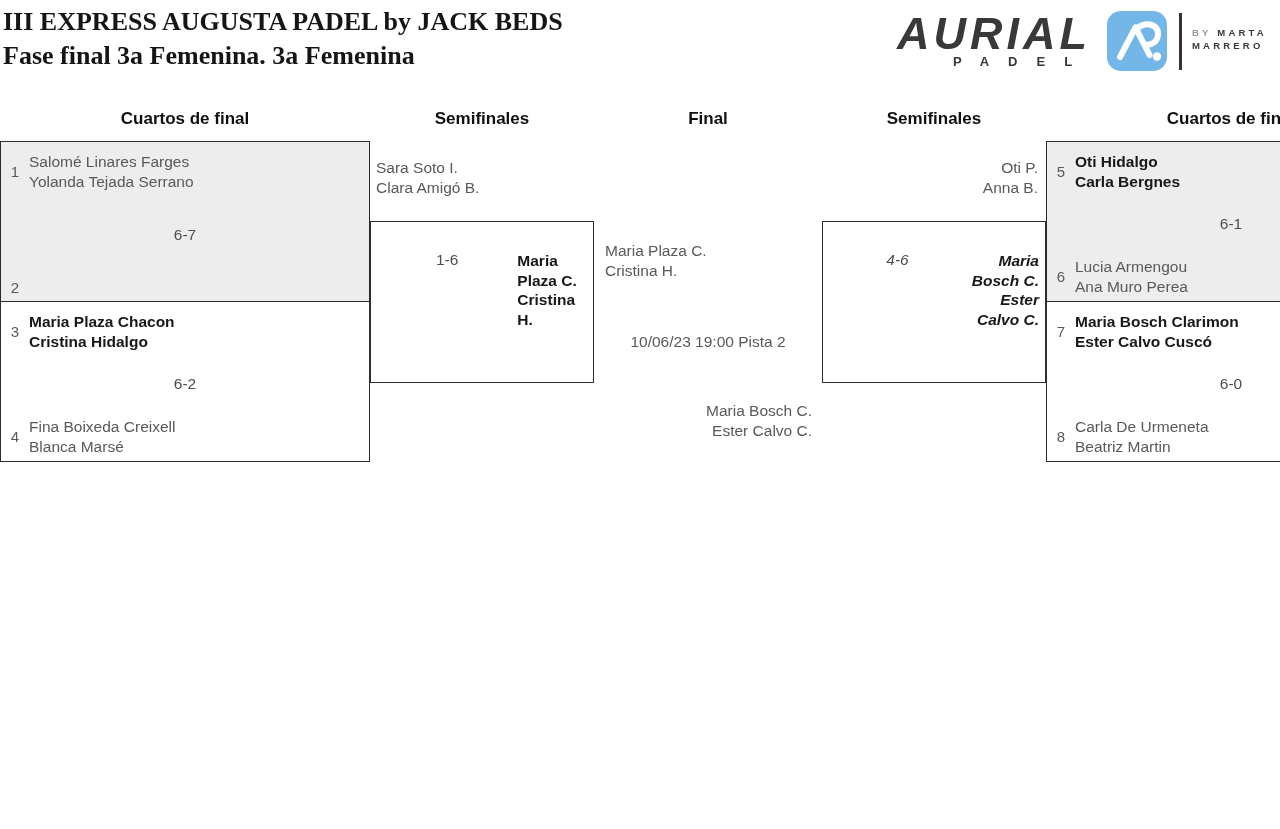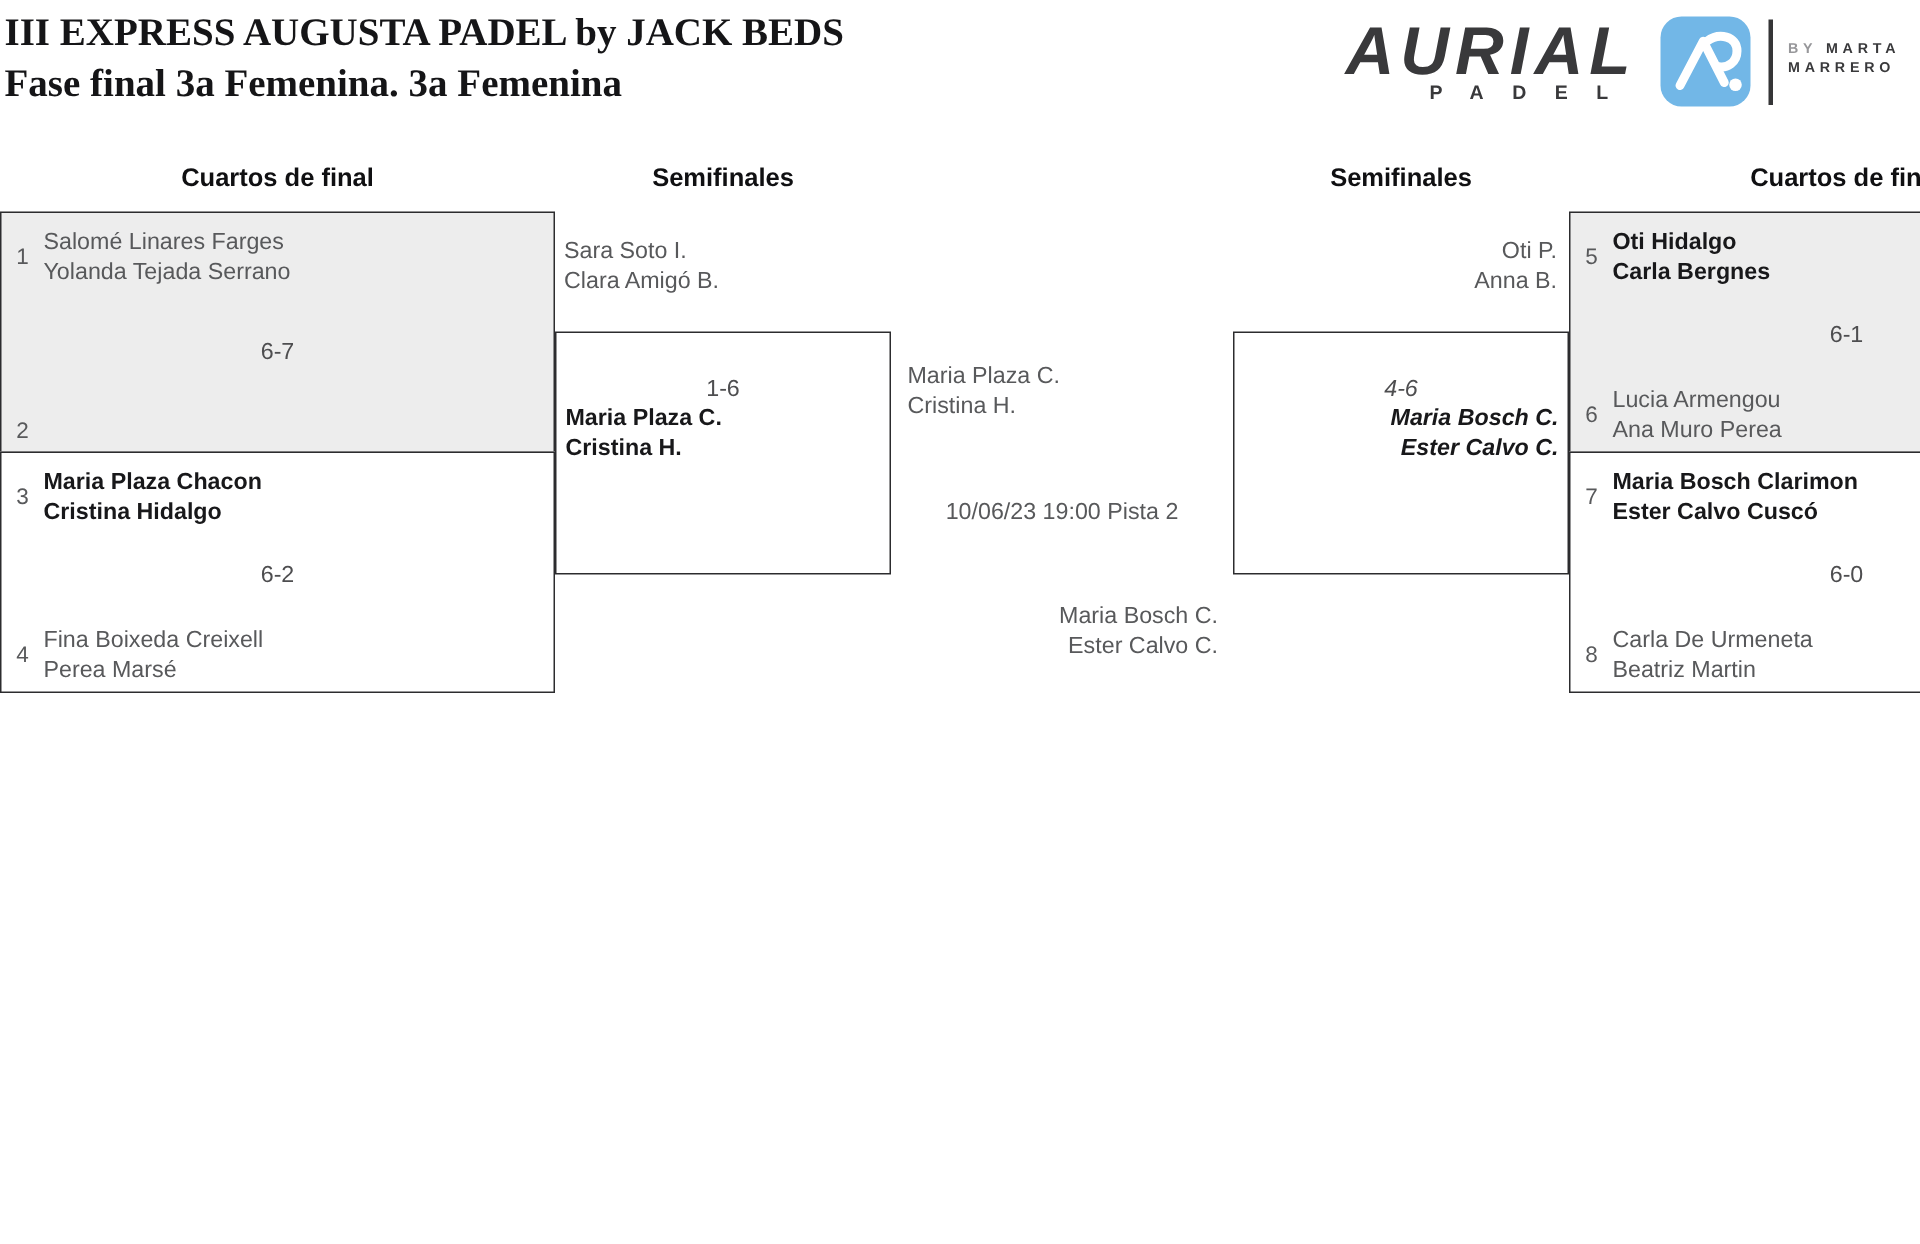--- a/index.html
+++ b/index.html
@@ -30,21 +30,21 @@
   .qf-r{left:1046px;}
   .row-top{top:141px;}
   .row-bottom{top:301px;}
   .team-row{display:flex;align-items:center;}
   .seed{flex:0 0 28px;width:28px;text-align:center;font-size:15px;color:var(--text-gray,#58595b);}
   .names{font-size:15.5px;line-height:19.5px;color:var(--text-gray,#58595b);}
   .names.w{font-weight:700;color:#18181a;}
   .score{width:100%;text-align:center;font-size:15.5px;color:var(--score,#4e4e50);}
 
   
-  .sf{width:224px;height:162px;top:221px;display:flex;flex-direction:column;padding:29px 6px 20px;}
+  .sf{width:224px;height:162px;top:221px;display:flex;flex-direction:row;justify-content:space-between;padding:29px 6px 20px;}
   .sf-l{left:370px;}
   .sf-r{left:822px;font-style:italic;}
   .sf-r .names{text-align:right;}
 
   
   .float-team{position:absolute;font-size:15.5px;line-height:19.5px;color:var(--text-gray,#58595b);}
   .ft-sf-l{left:376px;top:158px;}
   .ft-sf-r{left:822px;top:158px;width:216px;text-align:right;}
   .ft-final-top{left:605px;top:241px;}
   .ft-final-bottom{left:594px;top:401px;width:218px;text-align:right;}
@@ -79,20 +79,21 @@
     </div>
     <div class="logo-divider"></div>
     <div class="byline">
       <div><span class="by">BY</span> <span>MARTA</span></div>
       <div>MARRERO</div>
     </div>
   </div>
 
   <div class="col-header h0">Cuartos de final</div>
   <div class="col-header h1">Semifinales</div>
+  <div class="col-header h2">Final</div>
   <div class="col-header h3">Semifinales</div>
   <div class="col-header h4">Cuartos de final</div>
 
   <div class="box gray qf qf-l row-top">
     <div class="team-row">
       <span class="seed">1</span>
       <span class="names">
         <div>Salomé Linares Farges</div>
         <div>Yolanda Tejada Serrano</div>
       </span>
@@ -109,21 +110,21 @@
       <span class="names w">
         <div>Maria Plaza Chacon</div>
         <div>Cristina Hidalgo</div>
       </span>
     </div>
     <div class="score">6-2</div>
     <div class="team-row">
       <span class="seed">4</span>
       <span class="names">
         <div>Fina Boixeda Creixell</div>
-        <div>Perea Marsé</div>
+        <div>Blanca Marsé</div>
       </span>
     </div>
   </div>
 
   <div class="float-team ft-sf-l">
     <div>Sara Soto I.</div>
     <div>Clara Amigó B.</div>
   </div>
   <div class="box sf sf-l">
     <div class="score">1-6</div>

